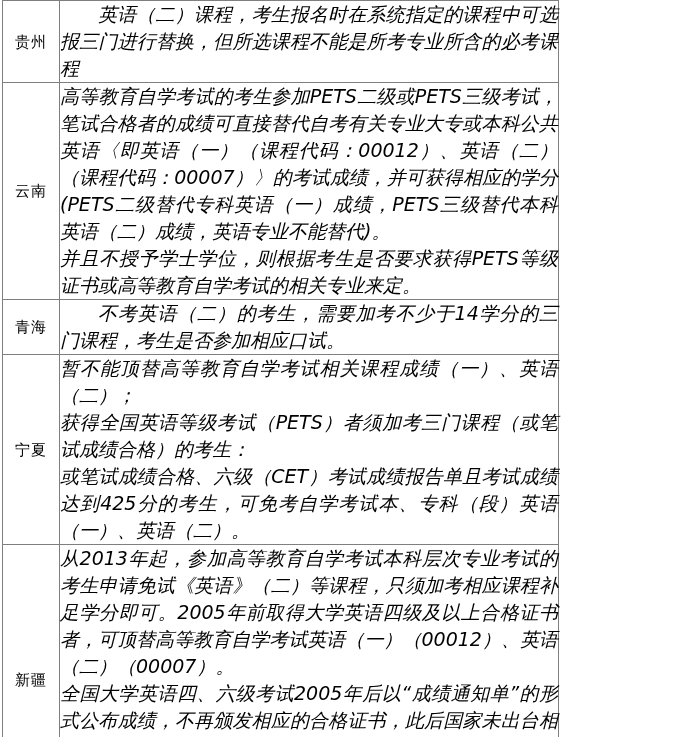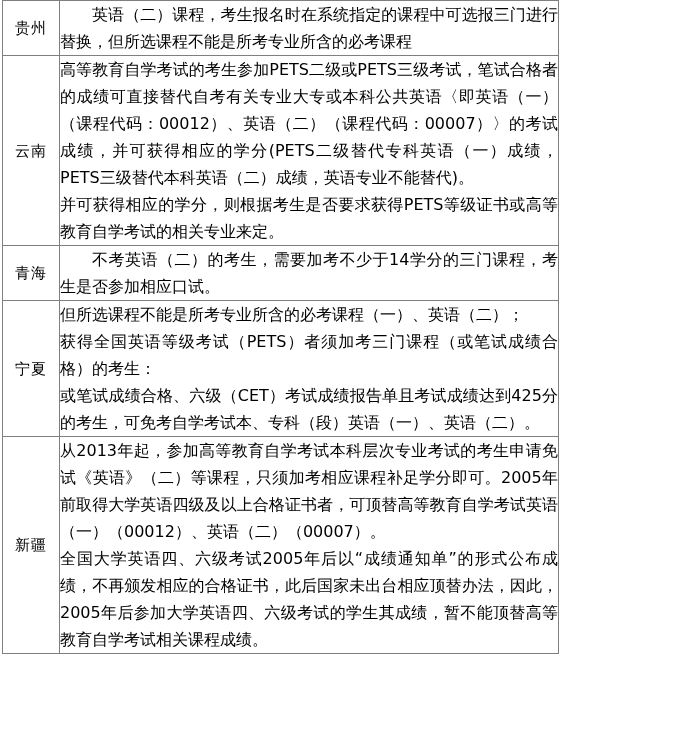--- a/index.html
+++ b/index.html
@@ -33,23 +33,24 @@
     line-height: 26px;
     padding: 4px 6px;
     color: #000;
   }
   .region-cell .region-name {
     display: block;
     letter-spacing: 1px;
   }
   .content-cell {
     padding: 7px 10px 8px 10px;
-    font-size: 16px;
+    font-size: 19px;
     line-height: 27px;
     text-align: justify;
+    font-style: italic;
   }
   .content-cell p {
     margin: 0;
   }
   .content-cell p.indent {
     text-indent: 2em;
   }
 </style>
 </head>
 <body>
@@ -63,37 +64,37 @@
       <td class="content-cell">
         <p class="indent">英语（二）课程，考生报名时在系统指定的课程中可选报三门进行替换，但所选课程不能是所考专业所含的必考课程</p>
       </td>
     </tr>
     <tr>
       <td class="region-cell">
         <span class="region-name">云南</span>
       </td>
       <td class="content-cell">
         <p>高等教育自学考试的考生参加PETS二级或PETS三级考试，笔试合格者的成绩可直接替代自考有关专业大专或本科公共英语〈即英语（一）（课程代码：00012）、英语（二）（课程代码：00007）〉的考试成绩，并可获得相应的学分(PETS二级替代专科英语（一）成绩，PETS三级替代本科英语（二）成绩，英语专业不能替代)。</p>
-        <p>并可获得相应的学分，则根据考生是否要求获得PETS等级证书或高等教育自学考试的相关专业来定。</p>
+        <p>并且不授予学士学位，则根据考生是否要求获得PETS等级证书或高等教育自学考试的相关专业来定。</p>
       </td>
     </tr>
     <tr>
       <td class="region-cell">
         <span class="region-name">青海</span>
       </td>
       <td class="content-cell">
         <p class="indent">不考英语（二）的考生，需要加考不少于14学分的三门课程，考生是否参加相应口试。</p>
       </td>
     </tr>
     <tr>
       <td class="region-cell">
         <span class="region-name">宁夏</span>
       </td>
       <td class="content-cell">
-        <p>但所选课程不能是所考专业所含的必考课程（一）、英语（二）；</p>
+        <p>暂不能顶替高等教育自学考试相关课程成绩（一）、英语（二）；</p>
         <p>获得全国英语等级考试（PETS）者须加考三门课程（或笔试成绩合格）的考生：</p>
         <p>或笔试成绩合格、六级（CET）考试成绩报告单且考试成绩达到425分的考生，可免考自学考试本、专科（段）英语（一）、英语（二）。</p>
       </td>
     </tr>
     <tr>
       <td class="region-cell">
         <span class="region-name">新疆</span>
       </td>
       <td class="content-cell">
         <p>从2013年起，参加高等教育自学考试本科层次专业考试的考生申请免试《英语》（二）等课程，只须加考相应课程补足学分即可。2005年前取得大学英语四级及以上合格证书者，可顶替高等教育自学考试英语（一）（00012）、英语（二）（00007）。</p>

